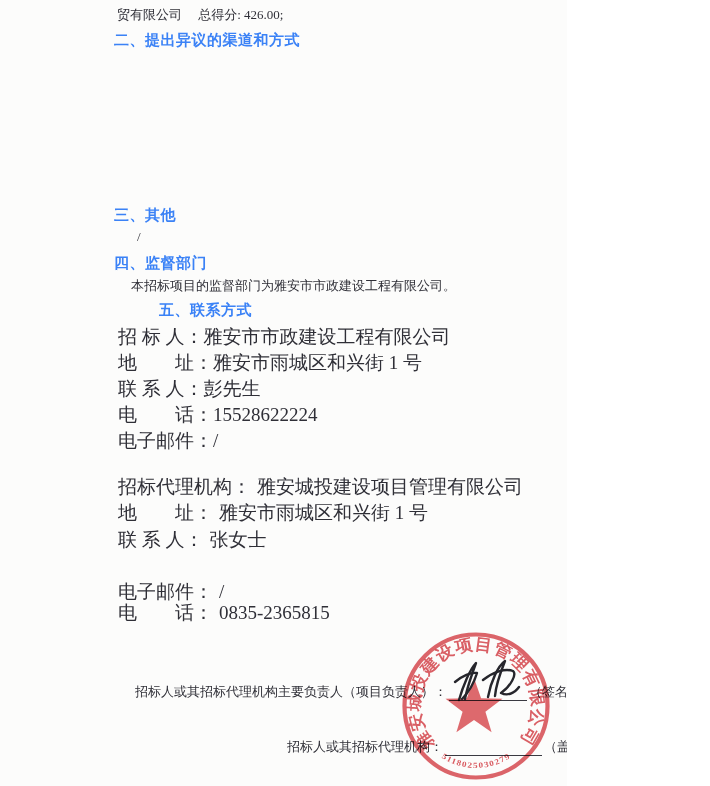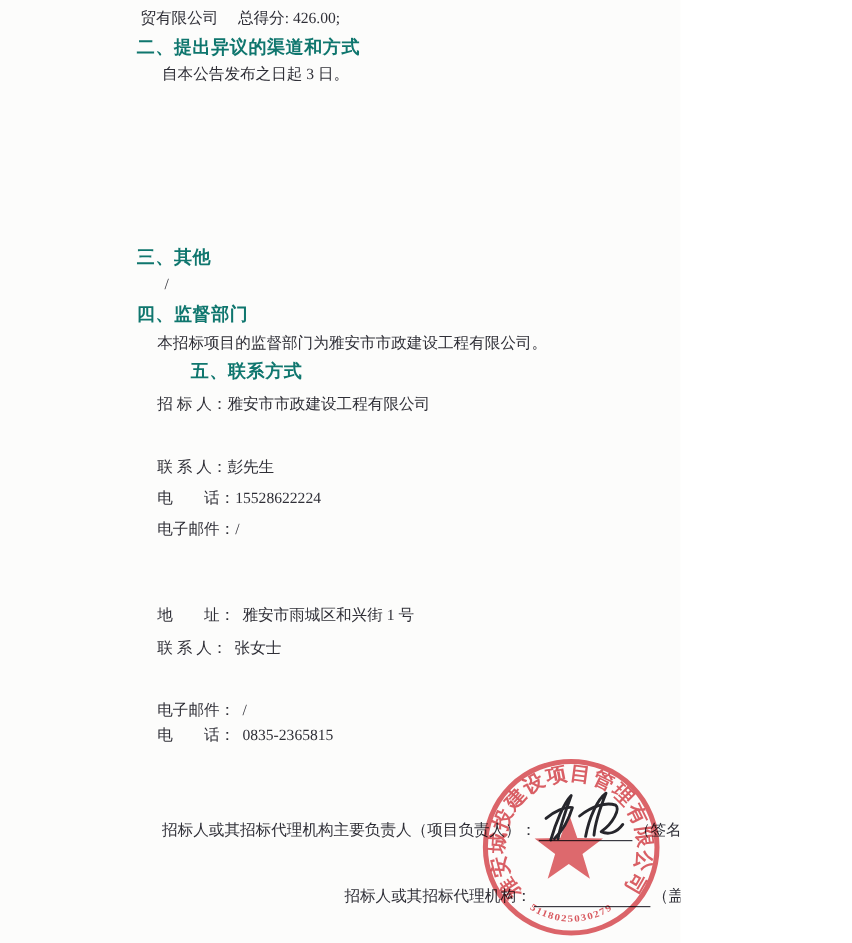--- a/index.html
+++ b/index.html
@@ -5,27 +5,27 @@
   html,body{margin:0;padding:0;background:#ffffff;}
   .page{
     position:relative;
     width:567px;height:786px;
     background:#fcfcfb;
     overflow:hidden;
     font-family:"Liberation Serif","DejaVu Serif",serif;
     color:#2f2f37;
   }
   .abs{position:absolute;line-height:18px;font-size:13px;white-space:nowrap;}
-  .heading{font-weight:bold;font-size:15px;color:#0f766e;letter-spacing:0.5px;}
+  .heading{font-weight:bold;font-size:15px;color:#3b82f6;letter-spacing:0.5px;}
   .para{
     position:absolute;left:117px;top:76px;width:478px;
     font-size:13px;line-height:25px;text-align:justify;
     letter-spacing:-0.3px;white-space:normal;
   }
-  .contact-row{position:absolute;left:131px;font-size:13px;line-height:18px;white-space:nowrap;text-decoration:underline;}
+  .contact-row{position:absolute;left:118px;font-size:19px;line-height:18px;white-space:nowrap;text-decoration:underline;}
   .contact-row .label{display:inline-block;}
   .contact-row .value{display:inline-block;}
   .agency-row .value{margin-left:6px;}
   .sig-line{position:absolute;font-size:13px;line-height:18px;white-space:nowrap;}
   .sig-underline{
     display:inline-block;height:13px;
     border-bottom:1.3px solid #3a3a42;
     vertical-align:bottom;margin:0 2px;
   }
   .sig-underline.w1{width:78px;}
@@ -38,43 +38,48 @@
   .seal-number-text{font-size:8px;font-weight:bold;fill:#d84a51;letter-spacing:1px;opacity:0.9;}
 </style>
 </head>
 <body>
 
 <div class="page">
 
   <div class="abs" style="left:117px;top:6px;">贸有限公司　 总得分: 426.00;</div>
 
   <div class="abs heading" style="left:114px;top:31px;">二、提出异议的渠道和方式</div>
-  <div class="abs" style="left:135px;top:53px;">自本公告发布之日起 3 日。</div>
 
   <div class="abs heading" style="left:114px;top:206px;">三、其他</div>
   <div class="abs" style="left:137px;top:228px;">/</div>
 
   <div class="abs heading" style="left:114px;top:254px;">四、监督部门</div>
   <div class="abs" style="left:131px;top:277px;">本招标项目的监督部门为雅安市市政建设工程有限公司。</div>
 
   <div class="abs heading" style="left:114px;top:301px;margin-left:45px;">五、联系方式</div>
 
   <div class="contact-row" style="top:328px;">
     <span class="label">招 标 人：</span><span class="value">雅安市市政建设工程有限公司</span>
   </div>
+  <div class="contact-row" style="top:354px;">
+    <span class="label">地　　址：</span><span class="value">雅安市雨城区和兴街 1 号</span>
+  </div>
   <div class="contact-row" style="top:380px;">
     <span class="label">联 系 人：</span><span class="value">彭先生</span>
   </div>
   <div class="contact-row" style="top:406px;">
     <span class="label">电　　话：</span><span class="value">15528622224</span>
   </div>
   <div class="contact-row" style="top:432px;">
     <span class="label">电子邮件：</span><span class="value">/</span>
   </div>
 
+  <div class="contact-row agency-row" style="top:478px;">
+    <span class="label">招标代理机构：</span><span class="value">雅安城投建设项目管理有限公司</span>
+  </div>
   <div class="contact-row agency-row" style="top:504px;">
     <span class="label">地　　址：</span><span class="value">雅安市雨城区和兴街 1 号</span>
   </div>
   <div class="contact-row agency-row" style="top:531px;">
     <span class="label">联 系 人：</span><span class="value">张女士</span>
   </div>
   <div class="contact-row agency-row" style="top:558px;margin-top:46px;">
     <span class="label">电　　话：</span><span class="value">0835-2365815</span>
   </div>
   <div class="contact-row agency-row" style="top:583px;">

